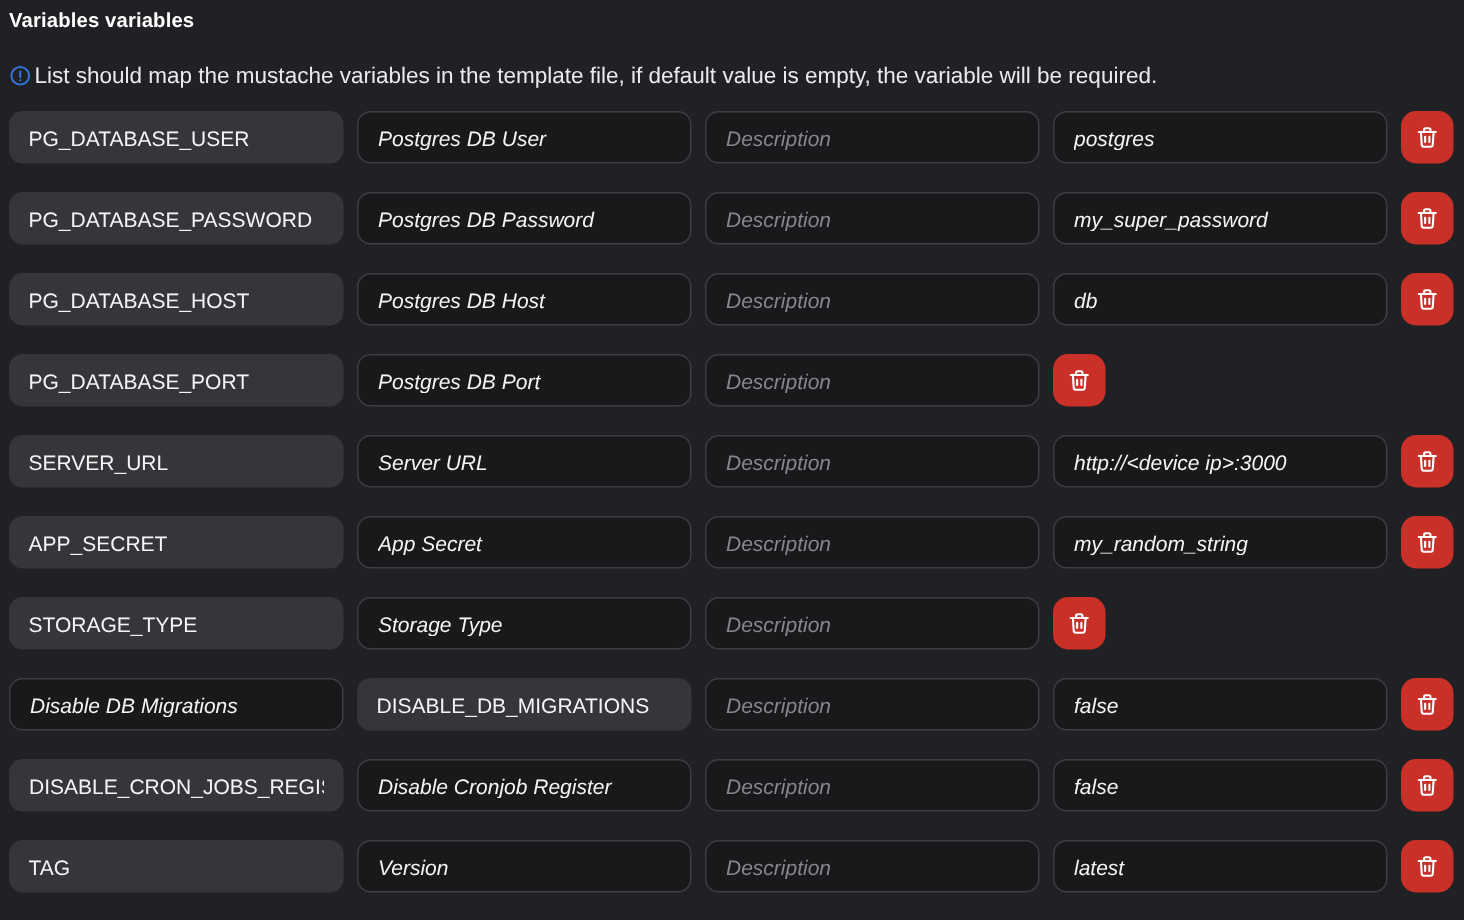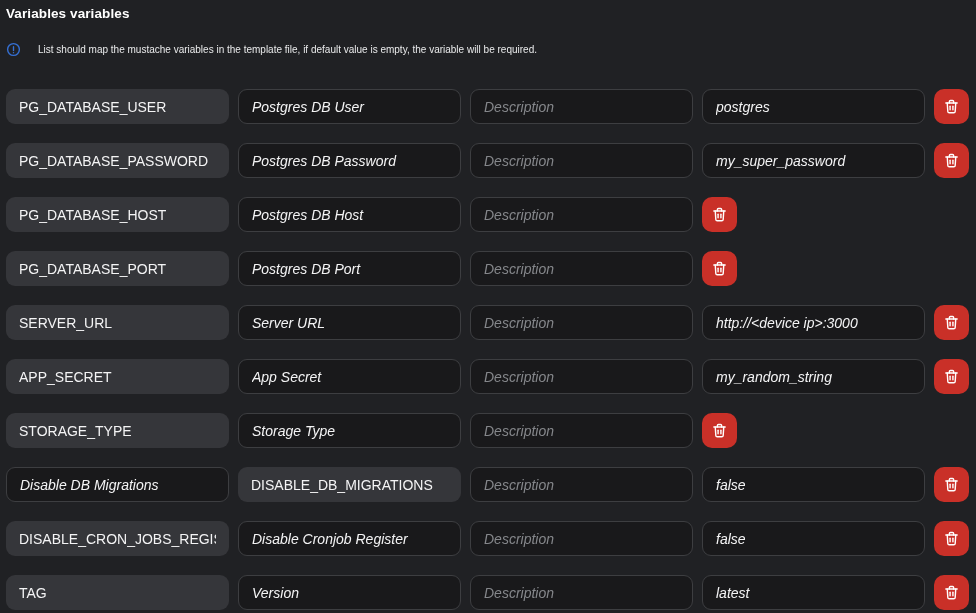--- a/index.html
+++ b/index.html
@@ -17,33 +17,33 @@
   .page-title {
     font-size: 13.5px;
     font-weight: 700;
     color: #ffffff;
     letter-spacing: .1px;
   }
 
   .info-line {
     display: flex;
     align-items: center;
-    gap: 17px;
+    gap: 2px;
     margin-top: 21px;
-    font-size: 10px;
+    font-size: 15px;
     color: #e9eaeb;
   }
   .info-icon {
     color: var(--info_icon_color, #3570d4);
     display: inline-flex;
     flex: 0 0 auto;
   }
 
   .rows {
-    margin-top: 32px;
+    margin-top: 15px;
     display: flex;
     flex-direction: column;
     gap: 19px;
   }
   .row {
     display: grid;
     grid-template-columns: 1fr 1fr 1fr 1fr 35px;
     column-gap: 9px;
     align-items: center;
   }
@@ -137,20 +137,21 @@
           <path d="M14 11.5v5"></path>
         </svg>
       </span>
     </button>
   </div>
 
   <div class="row">
     <input class="field name-field" type="text" value="PG_DATABASE_HOST" style="">
     <input class="field input-field" type="text" value="Postgres DB Host" style="">
     <input class="field input-field" type="text" placeholder="Description" style="">
+    <input class="field input-field" type="text" value="db" style="">
     <button class="delete-btn">
       <span>
         <svg width="17" height="17" viewBox="0 0 24 24" fill="none" stroke="#ffffff" stroke-width="2" stroke-linecap="round" stroke-linejoin="round">
           <path d="M4 7h16"></path>
           <path d="M9 7V5a1.5 1.5 0 0 1 1.5-1.5h3A1.5 1.5 0 0 1 15 5v2"></path>
           <path d="M6 7l.8 12a2 2 0 0 0 2 1.9h6.4a2 2 0 0 0 2-1.9L18 7"></path>
           <path d="M10 11.5v5"></path>
           <path d="M14 11.5v5"></path>
         </svg>
       </span>

